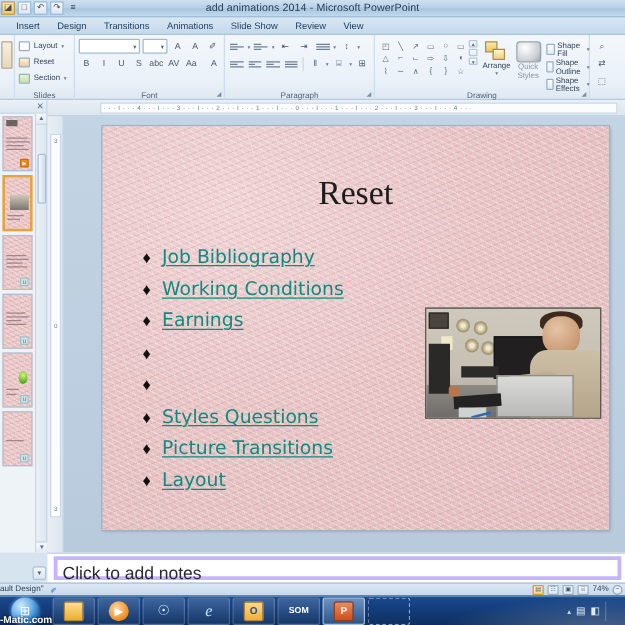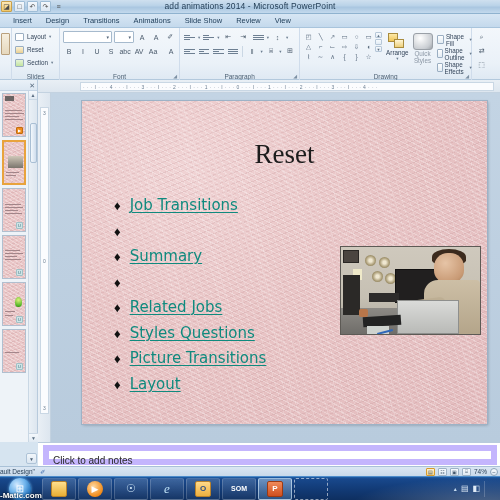--- a/index.html
+++ b/index.html
@@ -274,22 +274,22 @@
   .ph-pen { left:36px; bottom:1px; width:16px; height:2px; background:#2f67b8; transform: rotate(-14deg); }
   .ph-box { left:26px; bottom:0; width:22px; height:8px; background:#cfd3cf; }
   .ph-mug { left:18px; top:62px; width:9px; height:8px; border-radius:2px; background:#b8764a; }
 
   
   .notes {
     position:absolute; left:38px; right:0; bottom:34px; height:24px;
     background:#fff; border-top:1px solid #b8cadc;
   }
   .notes-inner {
-    position:absolute; inset:2px 3px 2px 5px; border:6px solid #c4b5fd;
-    font-size:10px; color:#2a2a2a; padding: 4px 4px; line-height:12px;
+    position:absolute; inset:2px 3px 2px 5px; border:3px solid #c4b5fd;
+    font-size:14px; color:#2a2a2a; padding: 4px 4px; line-height:12px;
   }
   .notes-collapse {
     position:absolute; left:26px; bottom:36px; width:11px; height:11px;
     background: linear-gradient(to bottom,#f2f7fb,#dbe6f1); border:1px solid #aec3d7;
     font-size:5px; color:#4c5f73; text-align:center; line-height:11px; border-radius:2px;
   }
 
   
   .statusbar {
     position:absolute; left:0; right:0; bottom:24px; height:10px;
@@ -650,35 +650,35 @@
   </div>
 
   <div class="canvas">
     <div class="slide">
 
       <div class="slide-title">Reset</div>
 
       <div class="menu-list">
         <div class="menu-item">
           <span class="bullet">♦</span>
-          <span class="menu-link">Job Transitions</span>
+          <span class="menu-link">Job Bibliography</span>
         </div>
         <div class="menu-item">
           <span class="bullet">♦</span>
+          <span class="menu-link">Working Conditions</span>
         </div>
         <div class="menu-item">
           <span class="bullet">♦</span>
-          <span class="menu-link">Summary</span>
+          <span class="menu-link">Earnings</span>
         </div>
         <div class="menu-item">
           <span class="bullet">♦</span>
         </div>
         <div class="menu-item">
           <span class="bullet">♦</span>
-          <span class="menu-link">Related Jobs</span>
         </div>
         <div class="menu-item">
           <span class="bullet">♦</span>
           <span class="menu-link">Styles Questions</span>
         </div>
         <div class="menu-item">
           <span class="bullet">♦</span>
           <span class="menu-link">Picture Transitions</span>
         </div>
         <div class="menu-item">

